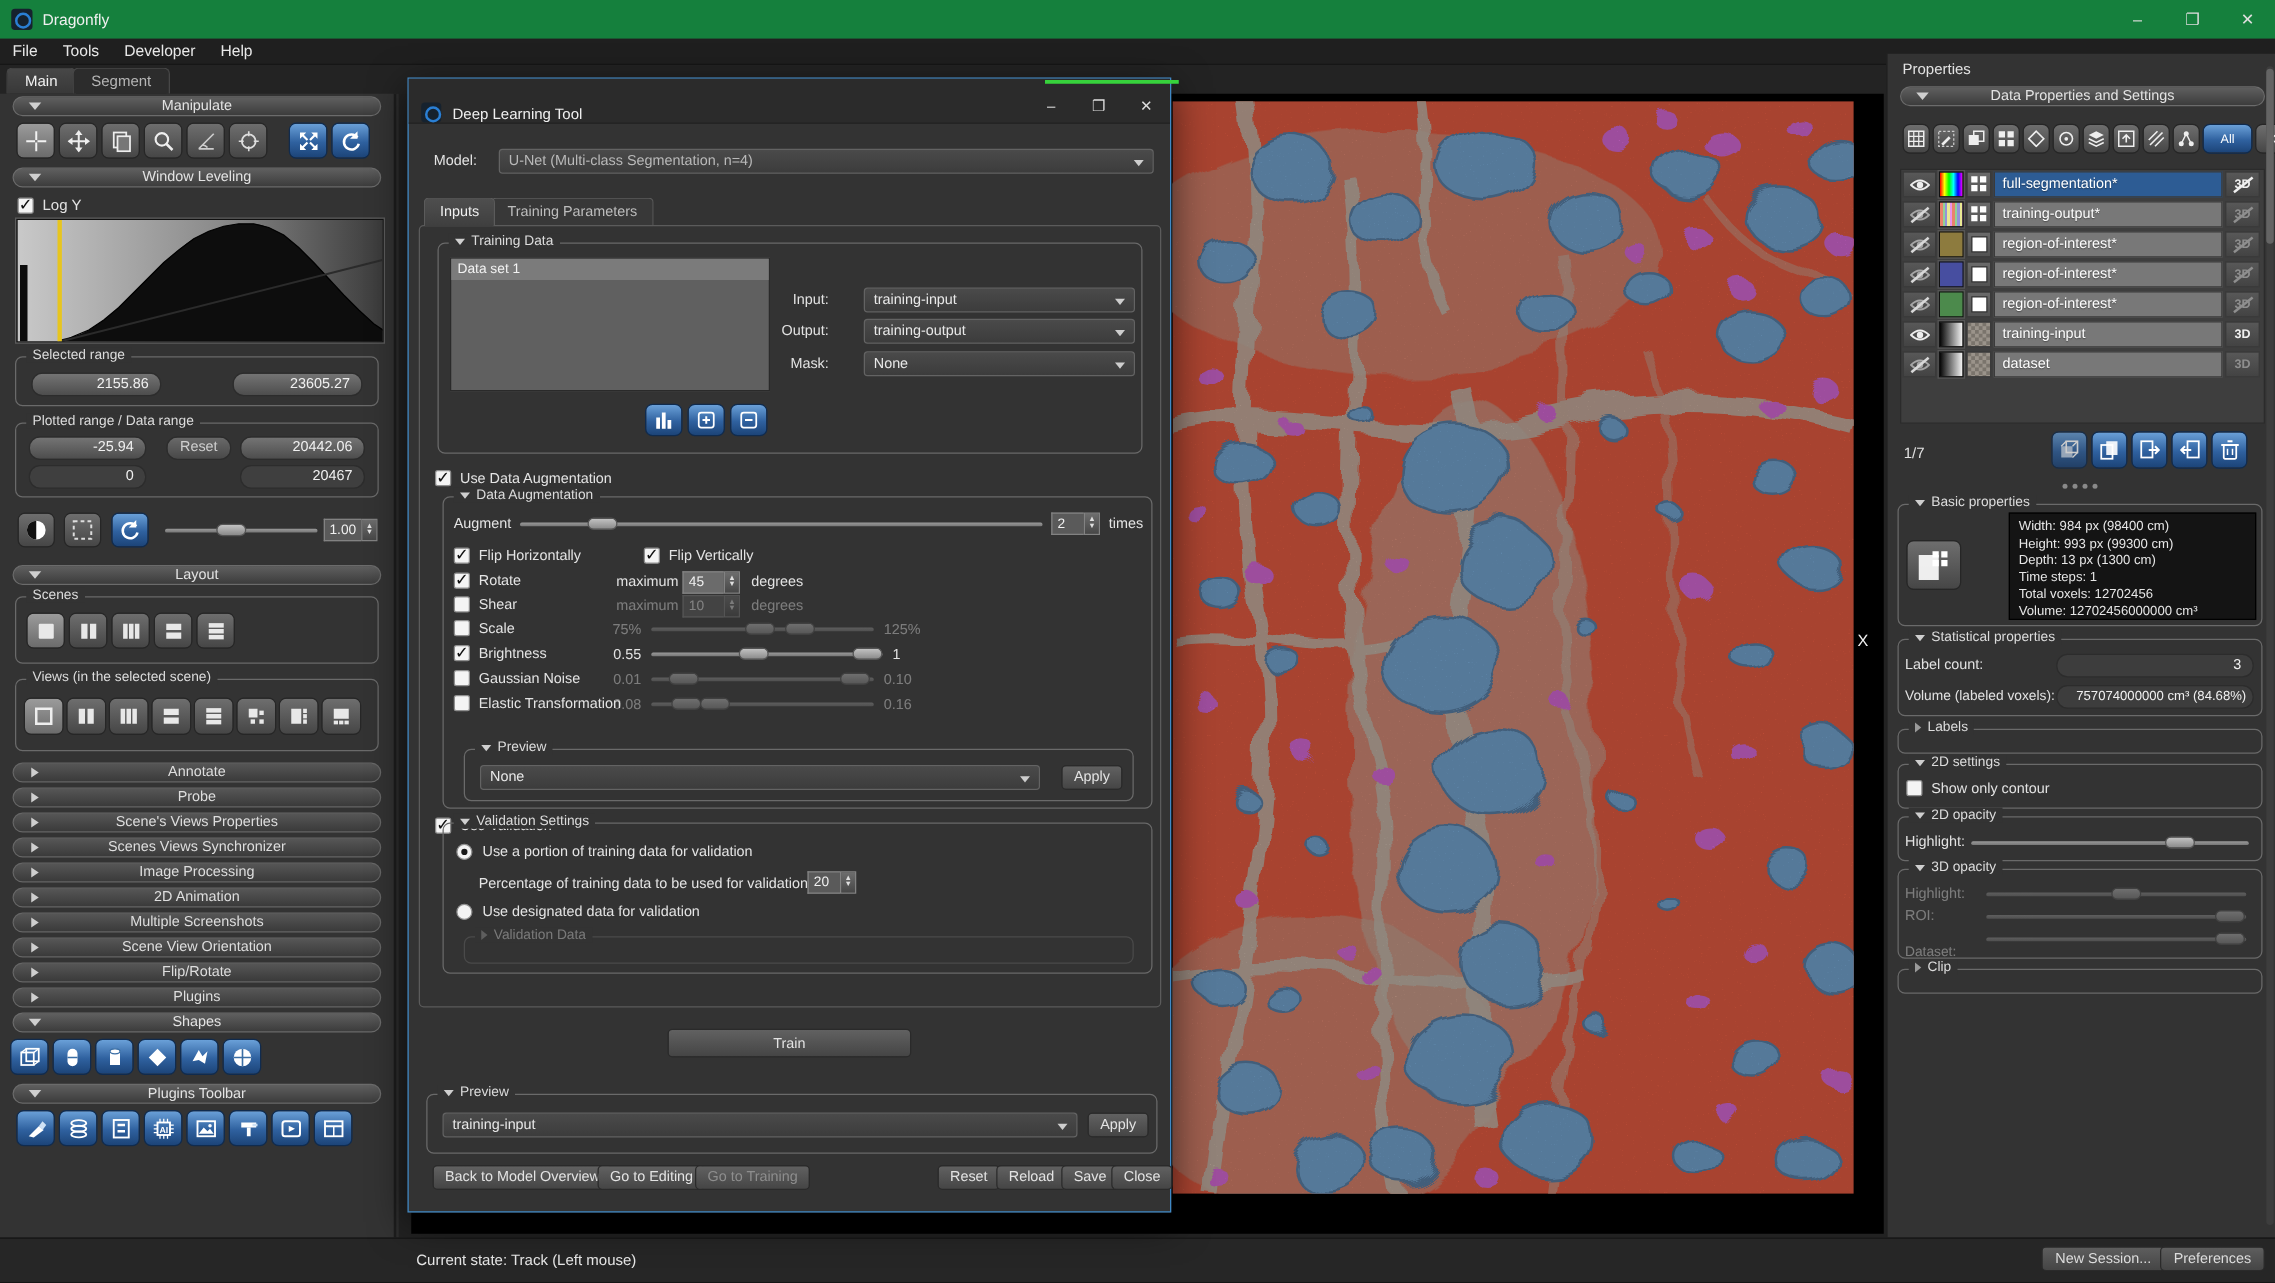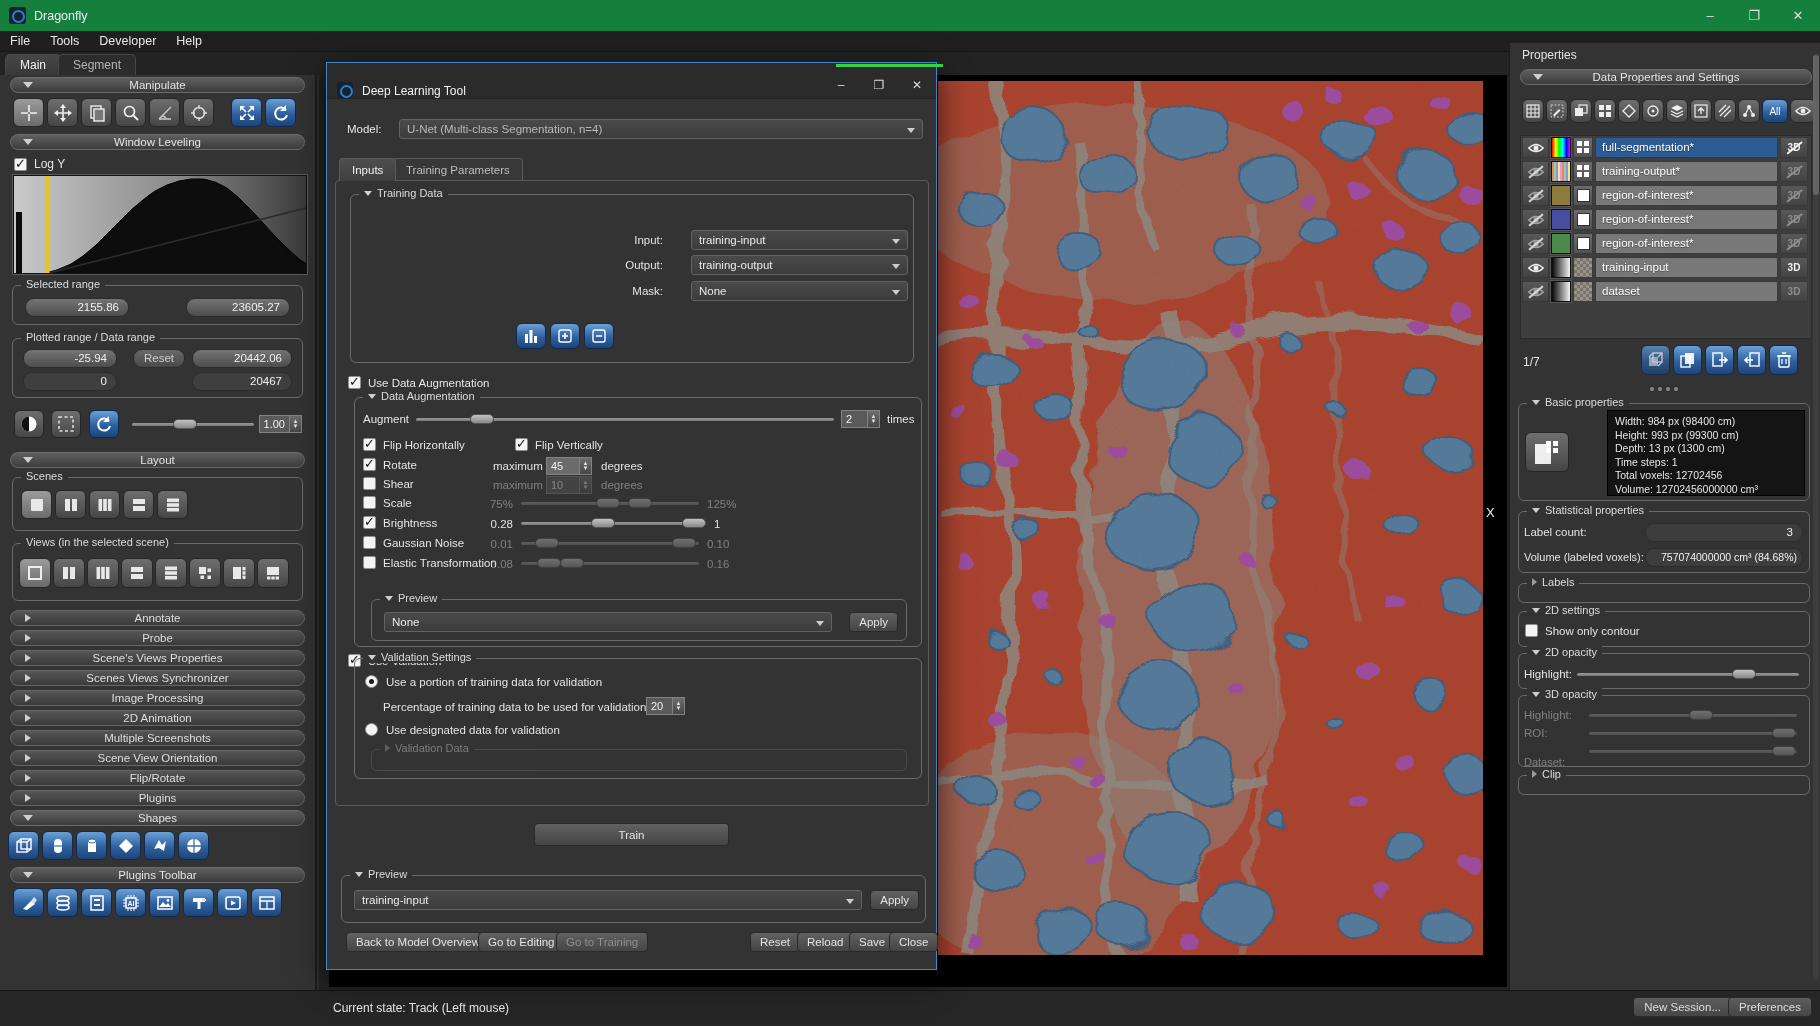--- a/index.html
+++ b/index.html
@@ -77,21 +77,21 @@
   .dtab.inact{background:#383838;color:#bdbdbd}
   #dlgframe{position:absolute;left:8px;top:117px;width:594px;height:626px;border:1px solid #5b5b5b;border-radius:4px}
   .listbox{position:absolute;background:#606060;border:1px solid #2a2a2a}
   .listbox .lhead{height:17px;background:#7b7b7b;color:#f2f2f2;font-size:11px;line-height:17px;padding:0 5px}
   .augrow{position:absolute;display:flex;align-items:center;gap:7px;font-size:11.5px}
   .rlab{position:absolute;font-size:11.5px}
   .rval{position:absolute;font-size:11.5px;text-align:right}
   
   #rpanel{position:absolute;left:1509px;top:43px;width:311px;height:947px;background:#333;border-left:1px solid #1d1d1d}
   .rtool{width:22px;height:24px;margin-right:2px}
-  .rtool.wide{width:26px}
+  .rtool.wide{width:40px}
   .drow{display:flex;height:21px;margin-bottom:3px}
   .drow .cell{border:1px solid #3a3a3a;margin-right:2px}
   .eyec{width:27px;background:linear-gradient(#585858,#434343);display:flex;align-items:center;justify-content:center;position:relative}
   .eyec[data-on="off"] svg{opacity:.55}
   .eyec[data-on="off"]::after{content:"";position:absolute;left:4px;top:9px;width:18px;height:2px;background:#d8d8d8;transform:rotate(-40deg)}
   .swatch{width:20px;border:1px solid #111 !important;outline:1px solid #555}
   .typeicon{width:20px;background:linear-gradient(#6b6b6b,#525252);position:relative}
   .typeicon[data-type="grid"]::after{content:"";position:absolute;left:3px;top:3px;width:12px;height:12px;background:
     linear-gradient(#fff,#fff) 0 0/5px 5px no-repeat,linear-gradient(#fff,#fff) 7px 0/5px 5px no-repeat,
     linear-gradient(#fff,#fff) 0 7px/5px 5px no-repeat,linear-gradient(#fff,#fff) 7px 7px/5px 5px no-repeat}
@@ -663,20 +663,23 @@
     <span class="dtab act" style="left:12px;top:95px">Inputs</span>
     <span class="dtab inact" style="left:66px;top:95px">Training Parameters</span>
 
     <div id="dlgframe">
 
       <div class="group" style="position:absolute;left:14px;top:13px;width:564px;height:169px">
         <span class="glabel">
             <span class="a-d"></span>
             <span>Training Data</span>
           </span>
+        <div class="listbox" style="left:9px;top:11px;width:256px;height:107px">
+          <div class="lhead">Data set 1</div>
+        </div>
         <span class="rlab" style="right:250px;top:39px;text-align:right">Input:</span>
         <span class="combo" style="position:absolute;left:340px;top:35px;width:217px">training-input</span>
         <span class="rlab" style="right:250px;top:64px">Output:</span>
         <span class="combo" style="position:absolute;left:340px;top:60px;width:217px">training-output</span>
         <span class="rlab" style="right:250px;top:90px">Mask:</span>
         <span class="combo" style="position:absolute;left:340px;top:86px;width:217px">None</span>
         <span class="btn blue" style="position:absolute;left:165px;top:128px;width:30px;height:26px">
             <svg width="16" height="16">
               <rect x="2" y="6" width="3" height="9" fill="#fff"></rect>
               <rect x="6.5" y="2" width="3" height="13" fill="#fff"></rect>
@@ -770,21 +773,21 @@
             <i class="tr"></i>
             <b class="th" style="left:42%"></b>
             <b class="th" style="left:60%"></b>
           </span>
         <span class="rlab dim" style="left:352px;top:100px">125%</span>
 
         <div class="augrow" style="left:8px;top:118px">
           <span class="cb on"></span>
             <span class="dlab">Brightness</span>
         </div>
-        <span class="rval" style="left:108px;top:120px;width:50px">0.28</span>
+        <span class="rval" style="left:108px;top:120px;width:50px">0.55</span>
         <span class="slider" style="position:absolute;left:166px;top:119px;width:185px">
             <i class="tr"></i>
             <b class="th" style="left:38%"></b>
             <b class="th" style="left:87%"></b>
           </span>
         <span class="rlab" style="left:359px;top:120px">1</span>
 
         <div class="augrow" style="left:8px;top:138px">
           <span class="cb"></span>
             <span class="dlab">Gaussian Noise</span>

